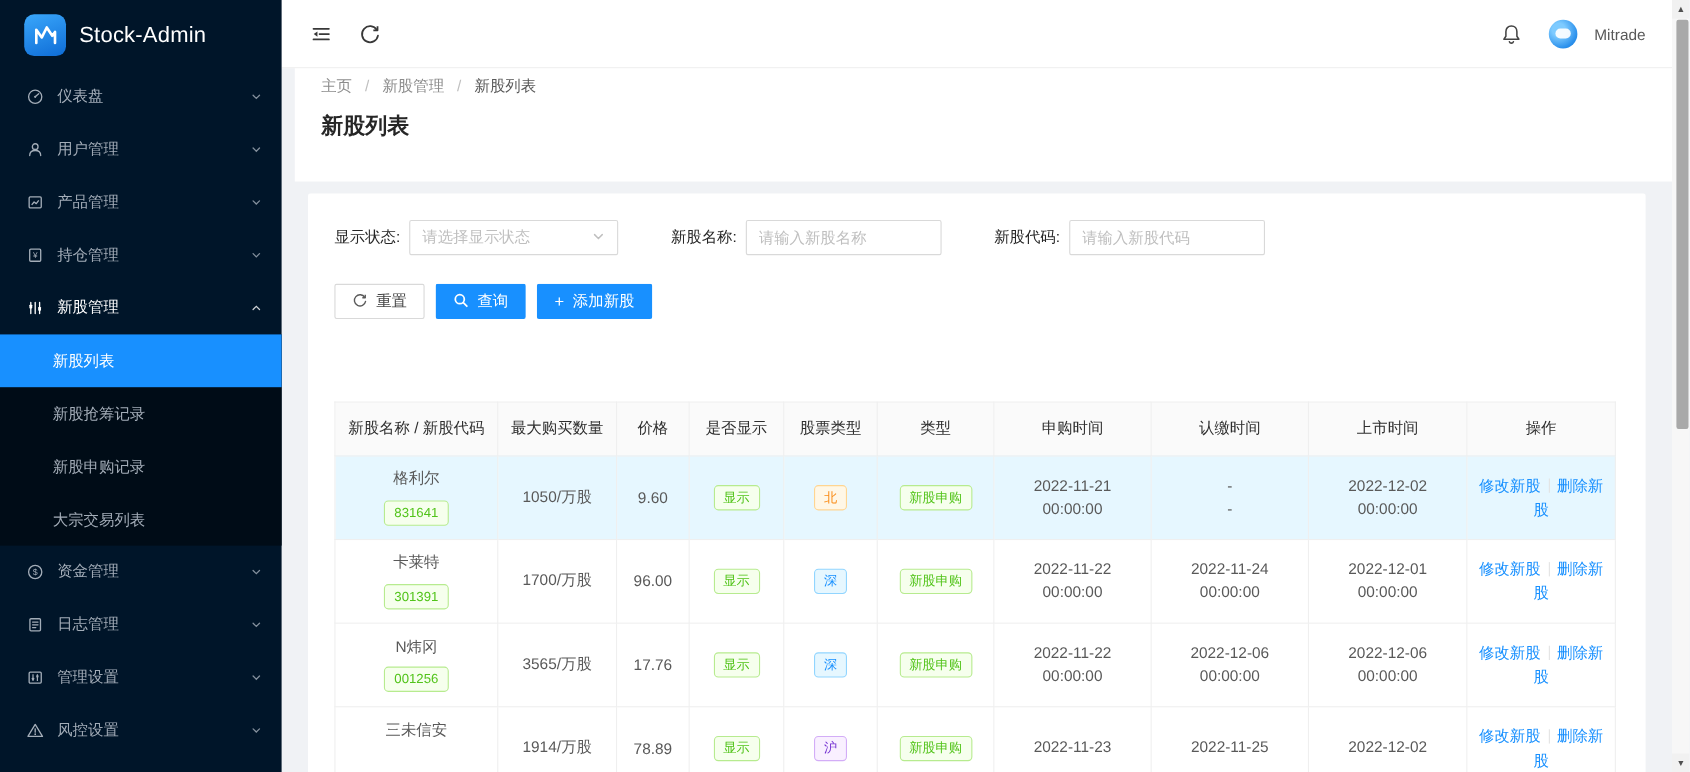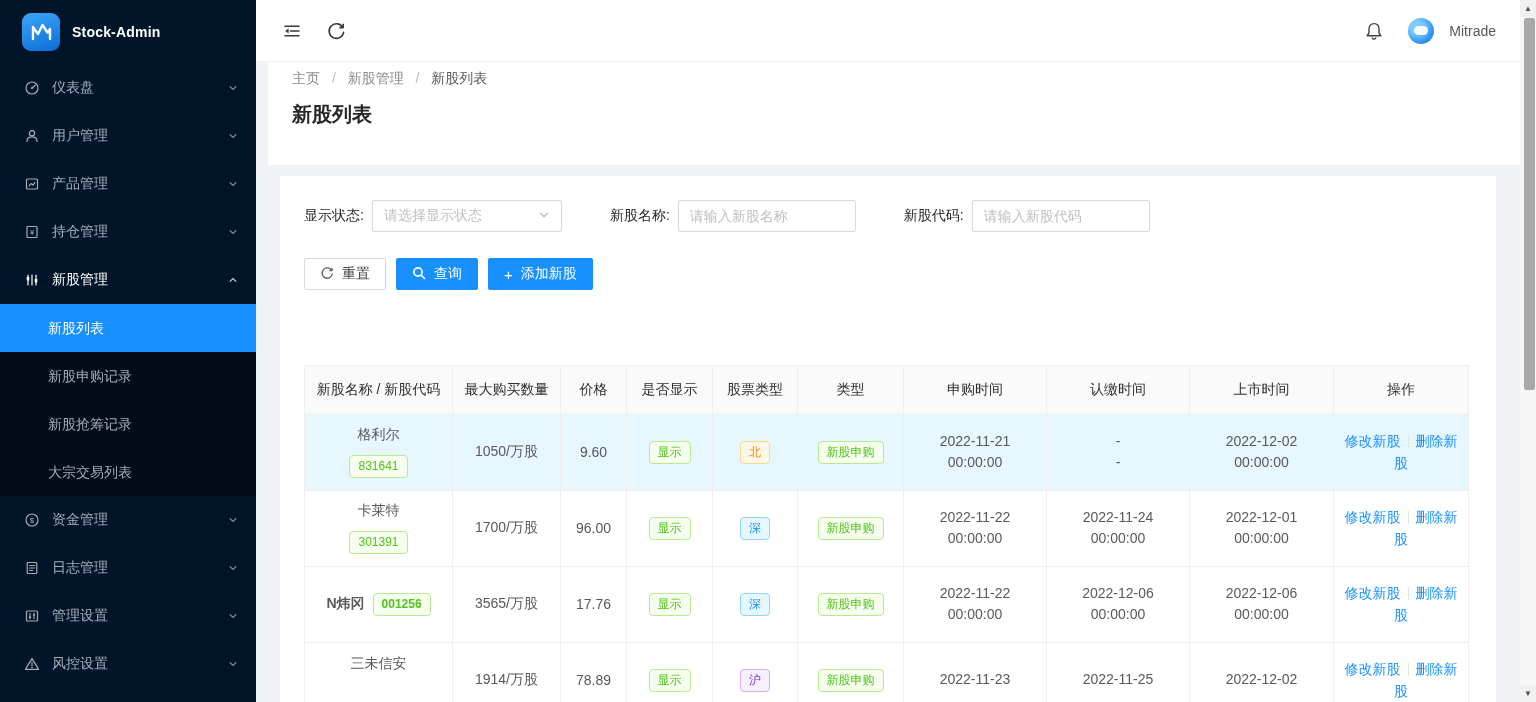--- a/index.html
+++ b/index.html
@@ -2,21 +2,21 @@
 <html><head>
 <meta charset="utf-8">
 <style>
   * { margin:0; padding:0; box-sizing:border-box; }
   html,body { width:1536px; height:702px; overflow:hidden; font-family:"Liberation Sans","DejaVu Sans",sans-serif; background:#f0f2f5; position:relative; }
 
   
   .sidebar { position:absolute; left:0; top:0; width:256px; height:702px; background:#001529; z-index:10; }
   .logo { display:flex; align-items:center; height:64px; padding-left:22px; gap:12px; }
   .logo-icon { width:38px; height:38px; border-radius:9px; background:linear-gradient(160deg,#3aa7fb,#0e6cd6); display:flex; align-items:center; justify-content:center; flex:0 0 auto; }
-  .logo-text { color:#fff; font-weight:bold; font-size:14px; letter-spacing:.2px; }
+  .logo-text { color:#fff; font-weight:normal; font-size:20px; letter-spacing:.2px; }
   .menu-item { height:48px; display:flex; align-items:center; padding:0 18px 0 24px; color:#a3adb8; font-size:14px; cursor:pointer; }
   .menu-item .icon { width:16px; height:16px; margin-right:12px; display:inline-flex; }
   .menu-item .mi-label { flex:1; }
   .menu-item.open { color:#ffffff; }
   .mi-arrow { display:inline-flex; opacity:.8; }
   .mi-arrow.up { transform:rotate(180deg); }
   .submenu { background:#000c17; }
   .submenu-item { height:48px; line-height:48px; padding-left:48px; color:#a3adb8; font-size:14px; cursor:pointer; }
   .submenu-item.active { background:#1890ff; color:#fff; }
 
@@ -62,21 +62,21 @@
   th { background:#fafafa; color:#2e2e2e; font-weight:500; line-height:1.55; padding:13px 8px; }
   tr.data-row { height:76px; }
   tr.hl td { background:#e6f7ff; }
   .cell-line { line-height:1.55; }
   .tag { display:inline-block; padding:0 8px; font-size:12px; line-height:21px; border-radius:4px; border:1px solid; background:#fff; }
   .tag-green  { color:#52c41a; border-color:#b7eb8f; background:#f6ffed; }
   .tag-orange { color:#fa8c16; border-color:#ffd591; background:#fff7e6; }
   .tag-blue   { color:#1890ff; border-color:#91d5ff; background:#e6f7ff; }
   .tag-purple { color:#722ed1; border-color:#d3adf7; background:#f9f0ff; }
   .name-stack { display:flex; flex-direction:column; align-items:center; gap:11px; }
-  .name-inline { display:flex; flex-direction:row; align-items:center; justify-content:center; gap:8px;font-weight:bold; }
+  .name-inline { display:flex; flex-direction:column; align-items:center; justify-content:center; gap:8px; }
   .code-spacer { height:22px; }
   .link { color:#1890ff; cursor:pointer; }
   .act-cell { line-height:1.6; }
   .sep { display:inline-block; width:1px; height:13px; background:#e3e3e3; margin:0 7px; vertical-align:-2px; }
 
   
   .scrollbar { position:absolute; right:0; top:0; width:16px; height:702px; background:#f7f7f7; z-index:60; }
   .sb-btn { position:absolute; left:0; width:16px; height:17px; display:flex; align-items:center; justify-content:center; font-size:8px; color:#505050; background:#f1f1f1; cursor:pointer; }
   .sb-btn.down { bottom:0; }
   .sb-thumb { position:absolute; top:18px; left:4px; width:11px; height:372px; background:#a9a9a9; border-radius:2px; cursor:pointer; }
@@ -163,22 +163,22 @@
         </span>
         <span class="mi-label">新股管理</span>
         <span class="mi-arrow up">
           <svg width="10" height="10" viewBox="0 0 12 12">
             <path d="M2.5 4.3 L6 7.8 L9.5 4.3" fill="none" stroke="currentColor" stroke-width="1.4" stroke-linecap="round"></path>
           </svg>
         </span>
       </div>
       <div class="submenu">
         <div class="submenu-item active">新股列表</div>
+        <div class="submenu-item">新股抢筹记录</div>
         <div class="submenu-item">新股申购记录</div>
-        <div class="submenu-item">新股抢筹记录</div>
         <div class="submenu-item">大宗交易列表</div>
       </div>
       <div class="menu-item">
         <span class="icon">
           <svg width="16" height="16" viewBox="0 0 16 16">
             <circle cx="8" cy="8" r="6" fill="none" stroke="currentColor" stroke-width="1.2"></circle>
             <text x="8" y="10.8" text-anchor="middle" font-size="8" fill="currentColor" font-family="sans-serif">$</text>
           </svg>
         </span>
         <span class="mi-label">资金管理</span>

